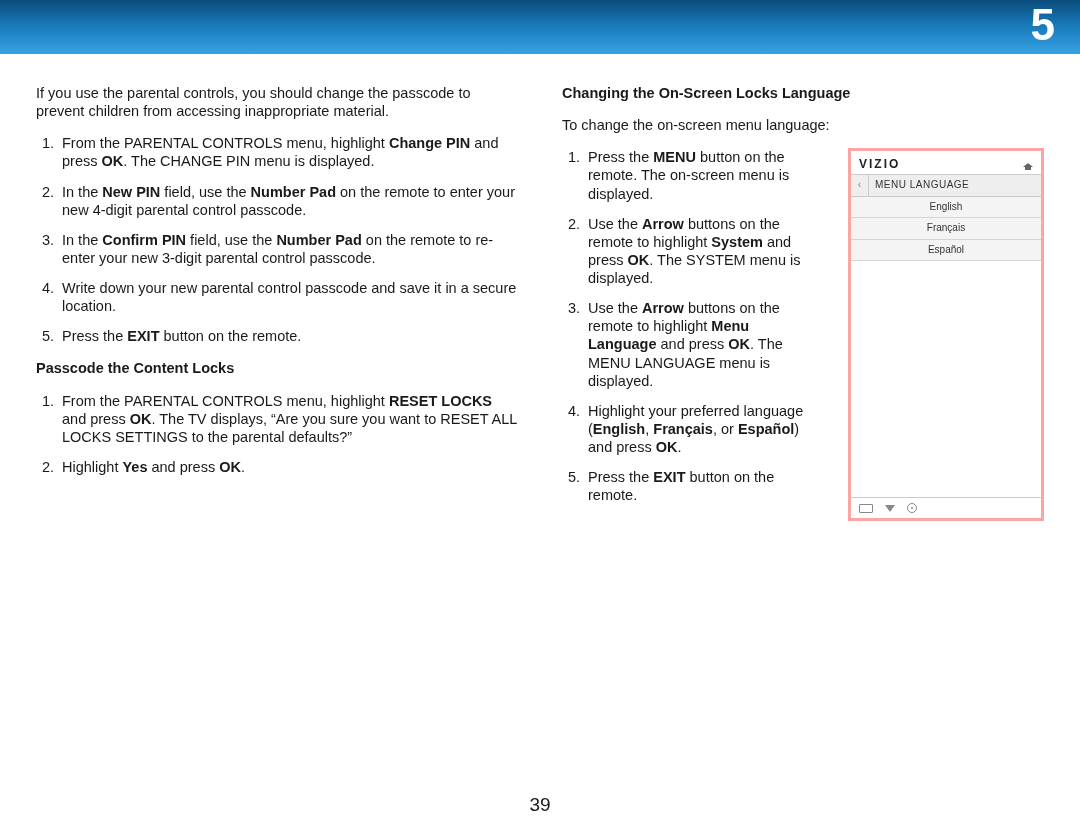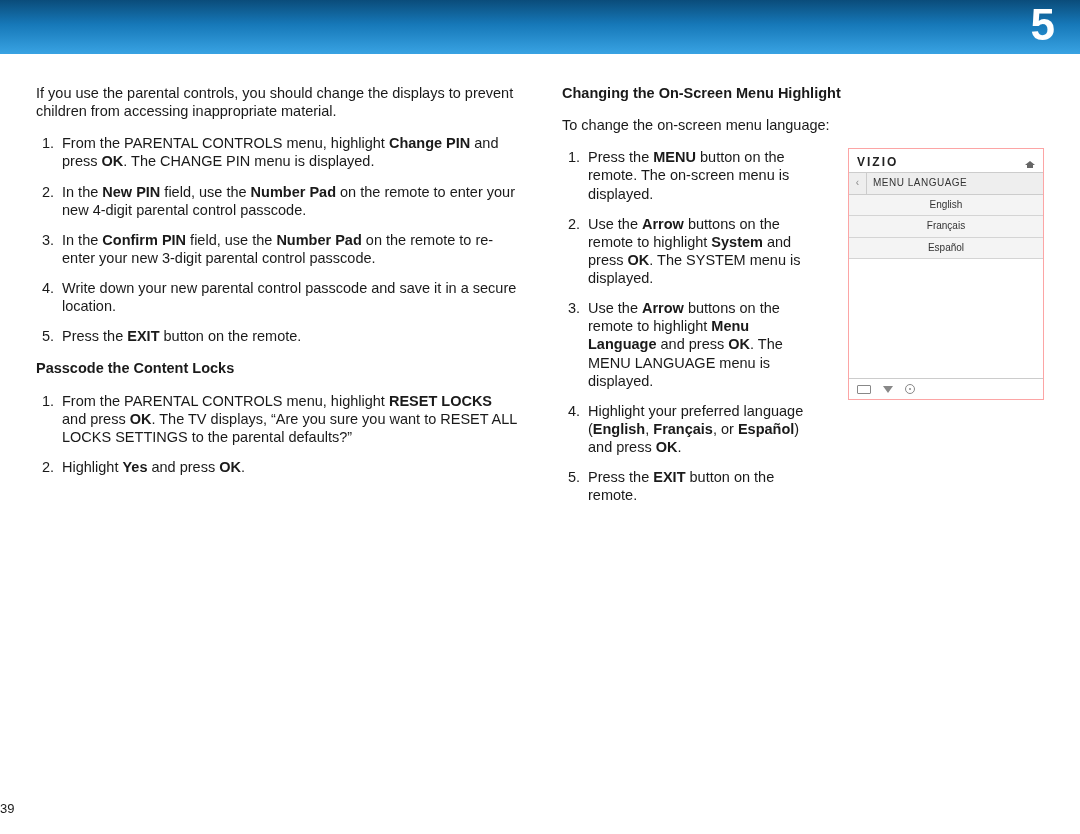--- a/index.html
+++ b/index.html
@@ -6,25 +6,25 @@
   body { width:1080px; height:834px; background:#fff; font-family:"Helvetica Neue",Helvetica,Arial,sans-serif; color:#1a1a1a; position:relative; }
   .header-band { height:54px; width:100%; background:linear-gradient(to bottom,#0a4c7a 0%,#1678b8 45%,#39a3e3 100%); position:relative; }
   .page-chapter { position:absolute; right:24px; top:0px; color:#fff; font-size:44px; font-weight:700; font-family:"Helvetica Neue",Arial,sans-serif; letter-spacing:1px; }
   .content { display:flex; padding:30px 36px 0 36px; gap:44px; }
   .col { flex:1; font-size:14.5px; line-height:1.25; }
   .col p, .col ol { margin-bottom:14px; }
   .sect-title { font-weight:700; margin-bottom:6px; font-size:14.5px; }
   ol { padding-left:22px; }
   ol li { margin-bottom:12px; padding-left:4px; }
   b { font-weight:700; }
-  .page-num { position:absolute; bottom:18px; left:0; width:100%; font-size:13px; }
+  .page-num { position:absolute; bottom:18px; left:0; width:100%; text-align:center; font-size:19px; }
 
   .right-wrap { display:flex; gap:32px; }
   .right-text { flex:1; }
-  .tv-panel { width:196px; height:252px; border:1px solid #fca5a5; background:#fff; display:flex; flex-direction:column; font-size:11px; color:#333; }
+  .tv-panel { width:196px; height:373px; border:3px solid #fca5a5; background:#fff; display:flex; flex-direction:column; font-size:11px; color:#333; }
   .tv-top { display:flex; align-items:center; justify-content:space-between; padding:6px 8px 2px 8px; }
   .tv-brand { font-weight:700; letter-spacing:2px; font-size:12px; color:#222; font-family:Arial,sans-serif; }
   .home-ico { width:10px; height:10px; position:relative; }
   .home-ico::before { content:""; position:absolute; left:0; top:3px; width:0; height:0; border-left:5px solid transparent; border-right:5px solid transparent; border-bottom:4px solid #666; }
   .home-ico::after { content:""; position:absolute; left:2px; top:6px; width:6px; height:4px; background:#666; }
   .tv-crumb { display:flex; align-items:center; border-top:1px solid #ccc; border-bottom:1px solid #ccc; background:#eee; font-size:10px; }
   .tv-crumb .back { width:18px; text-align:center; border-right:1px solid #ccc; color:#888; padding:4px 0; }
   .tv-crumb .lbl { flex:1; padding:4px 6px; letter-spacing:.5px; }
   .lang-row { text-align:center; padding:4px 0; border-bottom:1px solid #d4d4d4; background:#f4f4f4; font-size:10px; }
   .tv-fill { flex:1; }
@@ -38,38 +38,38 @@
 </head>
 <body>
 
 <div class="header-band">
   <div class="page-chapter">5</div>
 </div>
 
 <div class="content">
 
   <div class="col">
-    <p>If you use the parental controls, you should change the displays to prevent children from accessing inappropriate material.</p>
+    <p>If you use the parental controls, you should change the passcode to prevent children from accessing inappropriate material.</p>
     <ol>
       <li><span>From the PARENTAL CONTROLS menu, highlight </span><b>Change PIN</b><span> and press </span><b>OK</b><span>. The CHANGE PIN menu is displayed.</span></li>
       <li><span>In the </span><b>New PIN</b><span> field, use the </span><b>Number Pad</b><span> on the remote to enter your new 4-digit parental control passcode.</span></li>
       <li><span>In the </span><b>Confirm PIN</b><span> field, use the </span><b>Number Pad</b><span> on the remote to re-enter your new 3-digit parental control passcode.</span></li>
       <li><span>Write down your new parental control passcode and save it in a secure location.</span></li>
       <li><span>Press the </span><b>EXIT</b><span> button on the remote.</span></li>
     </ol>
 
     <p class="sect-title">Passcode the Content Locks</p>
     <ol>
       <li><span>From the PARENTAL CONTROLS menu, highlight </span><b>RESET LOCKS</b><span> and press </span><b>OK</b><span>. The TV displays, “Are you sure you want to RESET ALL LOCKS SETTINGS to the parental defaults?”</span></li>
       <li><span>Highlight </span><b>Yes</b><span> and press </span><b>OK</b><span>.</span></li>
     </ol>
   </div>
 
   <div class="col">
-    <p class="sect-title">Changing the On-Screen Menu Highlight</p>
+    <p class="sect-title">Changing the On-Screen Locks Language</p>
     <p>To change the on-screen menu language:</p>
 
     <div class="right-wrap">
       <div class="right-text">
         <ol>
           <li><span>Press the </span><b>MENU</b><span> button on the remote. The on-screen menu is displayed.</span></li>
           <li><span>Use the </span><b>Arrow</b><span> buttons on the remote to highlight </span><b>System</b><span> and press </span><b>OK</b><span>. The SYSTEM menu is displayed.</span></li>
           <li><span>Use the </span><b>Arrow</b><span> buttons on the remote to highlight </span><b>Menu Language</b><span> and press </span><b>OK</b><span>. The MENU LANGUAGE menu is displayed.</span></li>
           <li><span>Highlight your preferred language (</span><b>English</b><span>, </span><b>Français</b><span>, or </span><b>Español</b><span>) and press </span><b>OK</b><span>.</span></li>
           <li><span>Press the </span><b>EXIT</b><span> button on the remote.</span></li>

